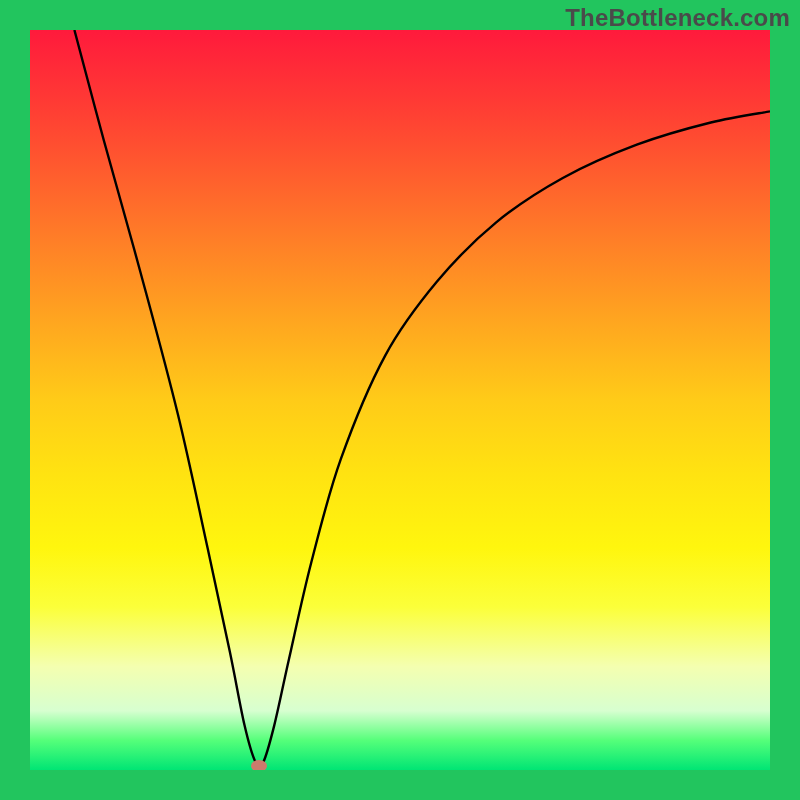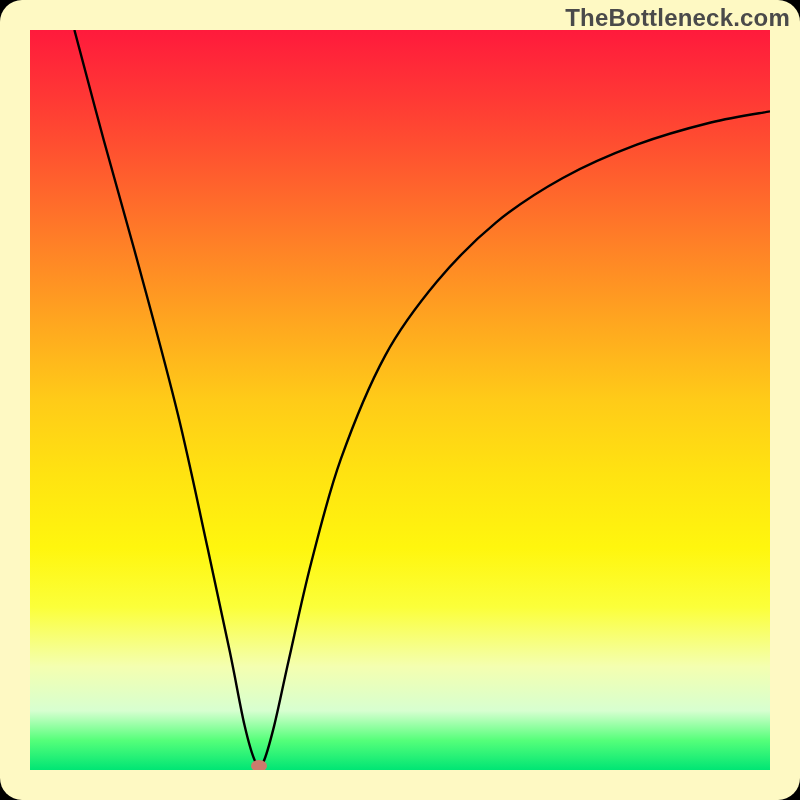--- a/index.html
+++ b/index.html
@@ -8,22 +8,21 @@
     width: 800px;
     height: 800px;
     background: #000;
     overflow: hidden;
     font-family: Arial, Helvetica, sans-serif;
   }
   .frame {
     position: relative;
     width: 800px;
     height: 800px;
-    background: #fef9c3;
-    border-radius: 22px;
+    background: #22c55e;
   }
   .watermark {
     position: absolute;
     top: 4px;
     right: 10px;
     color: #4a4a4a;
     font-size: 24px;
     font-weight: 600;
     letter-spacing: 0.2px;
     user-select: none;

